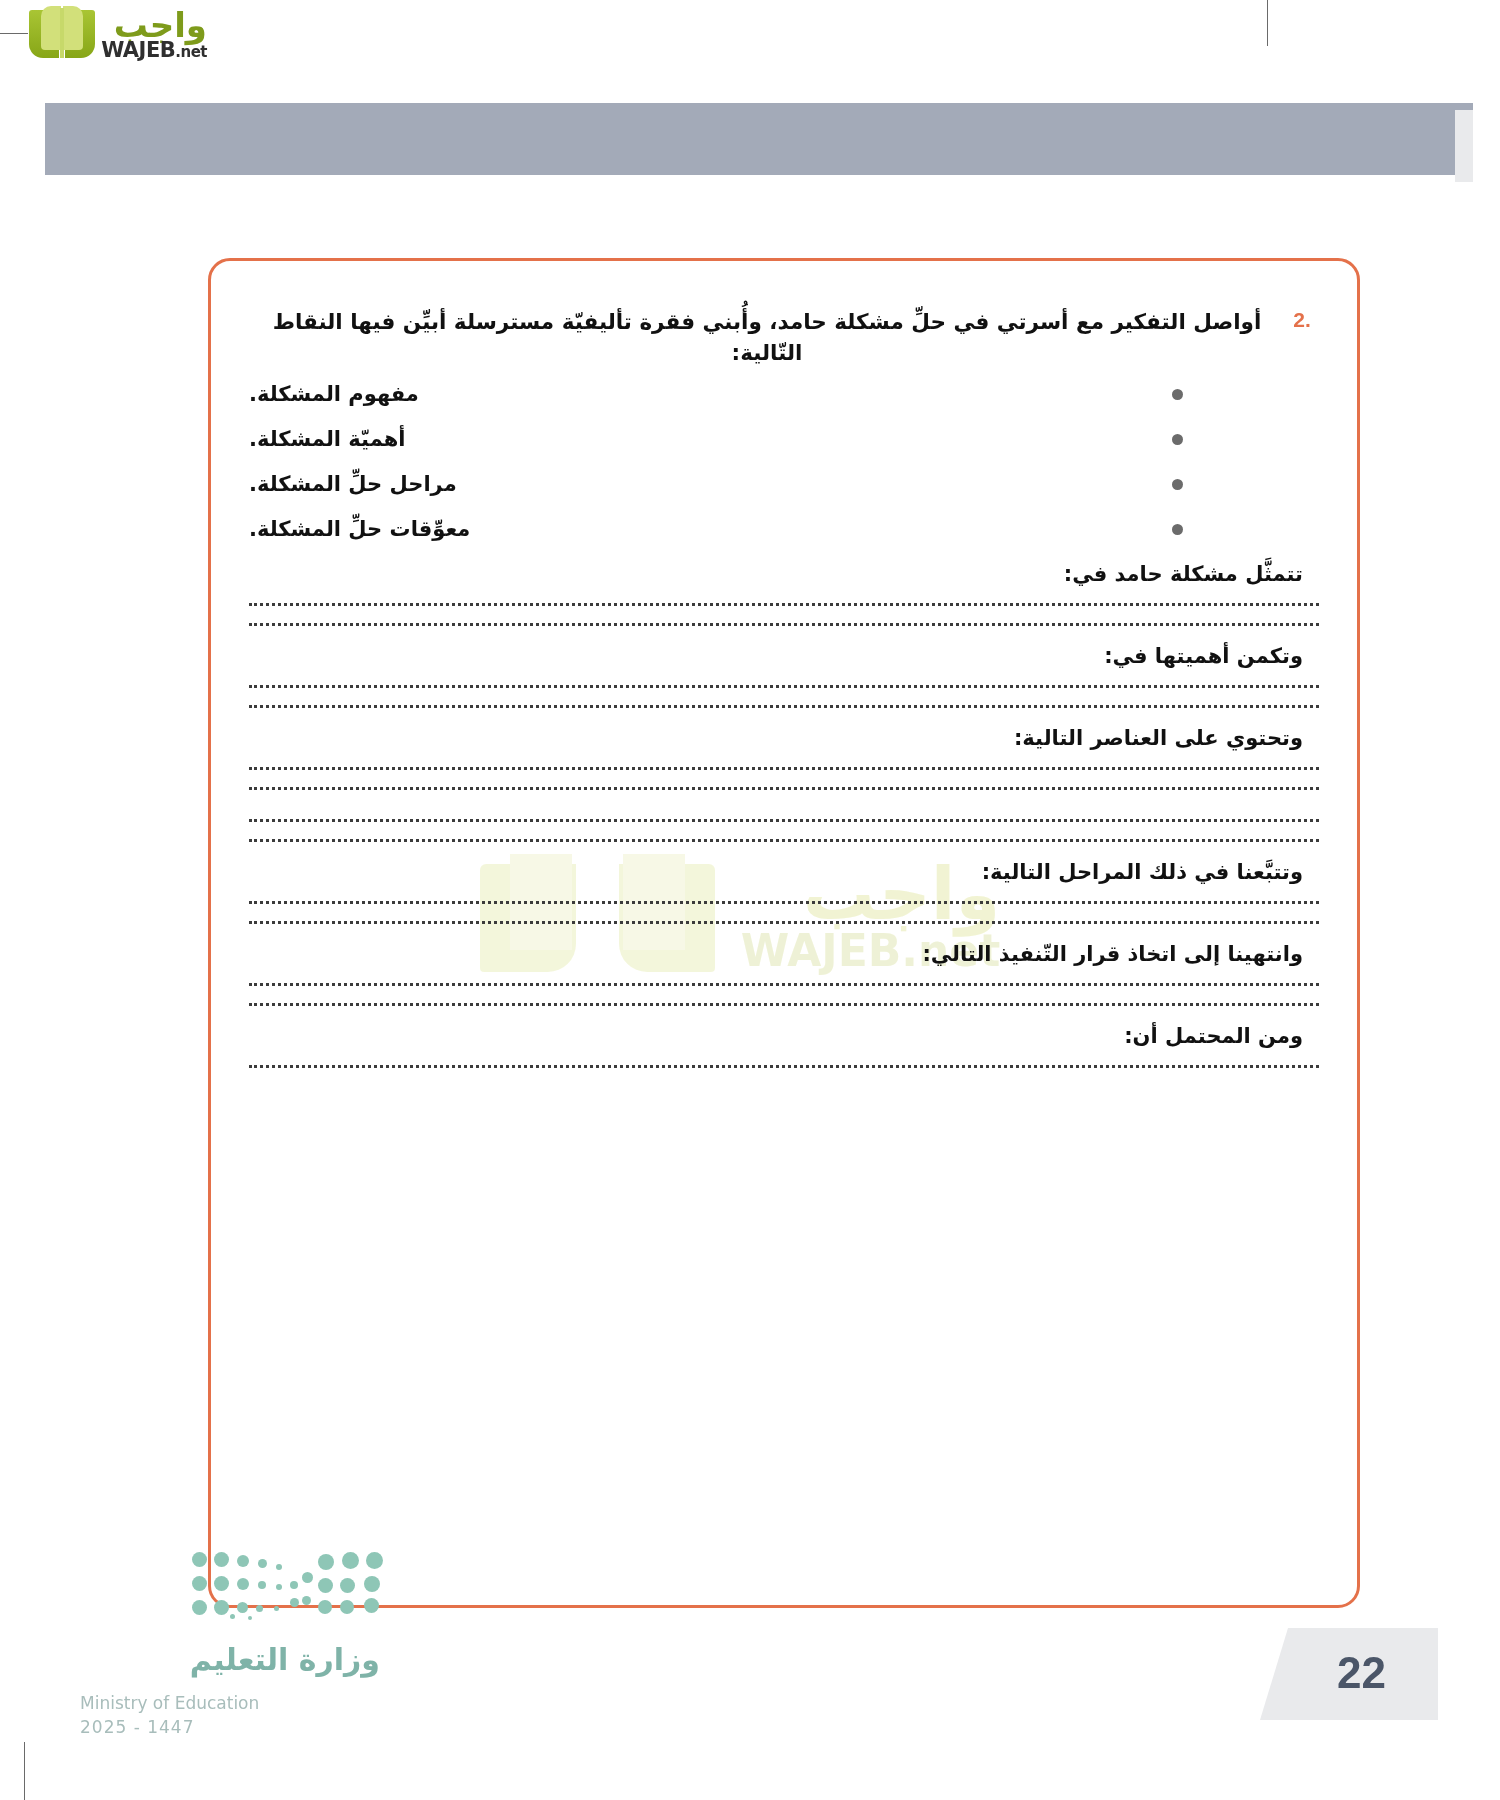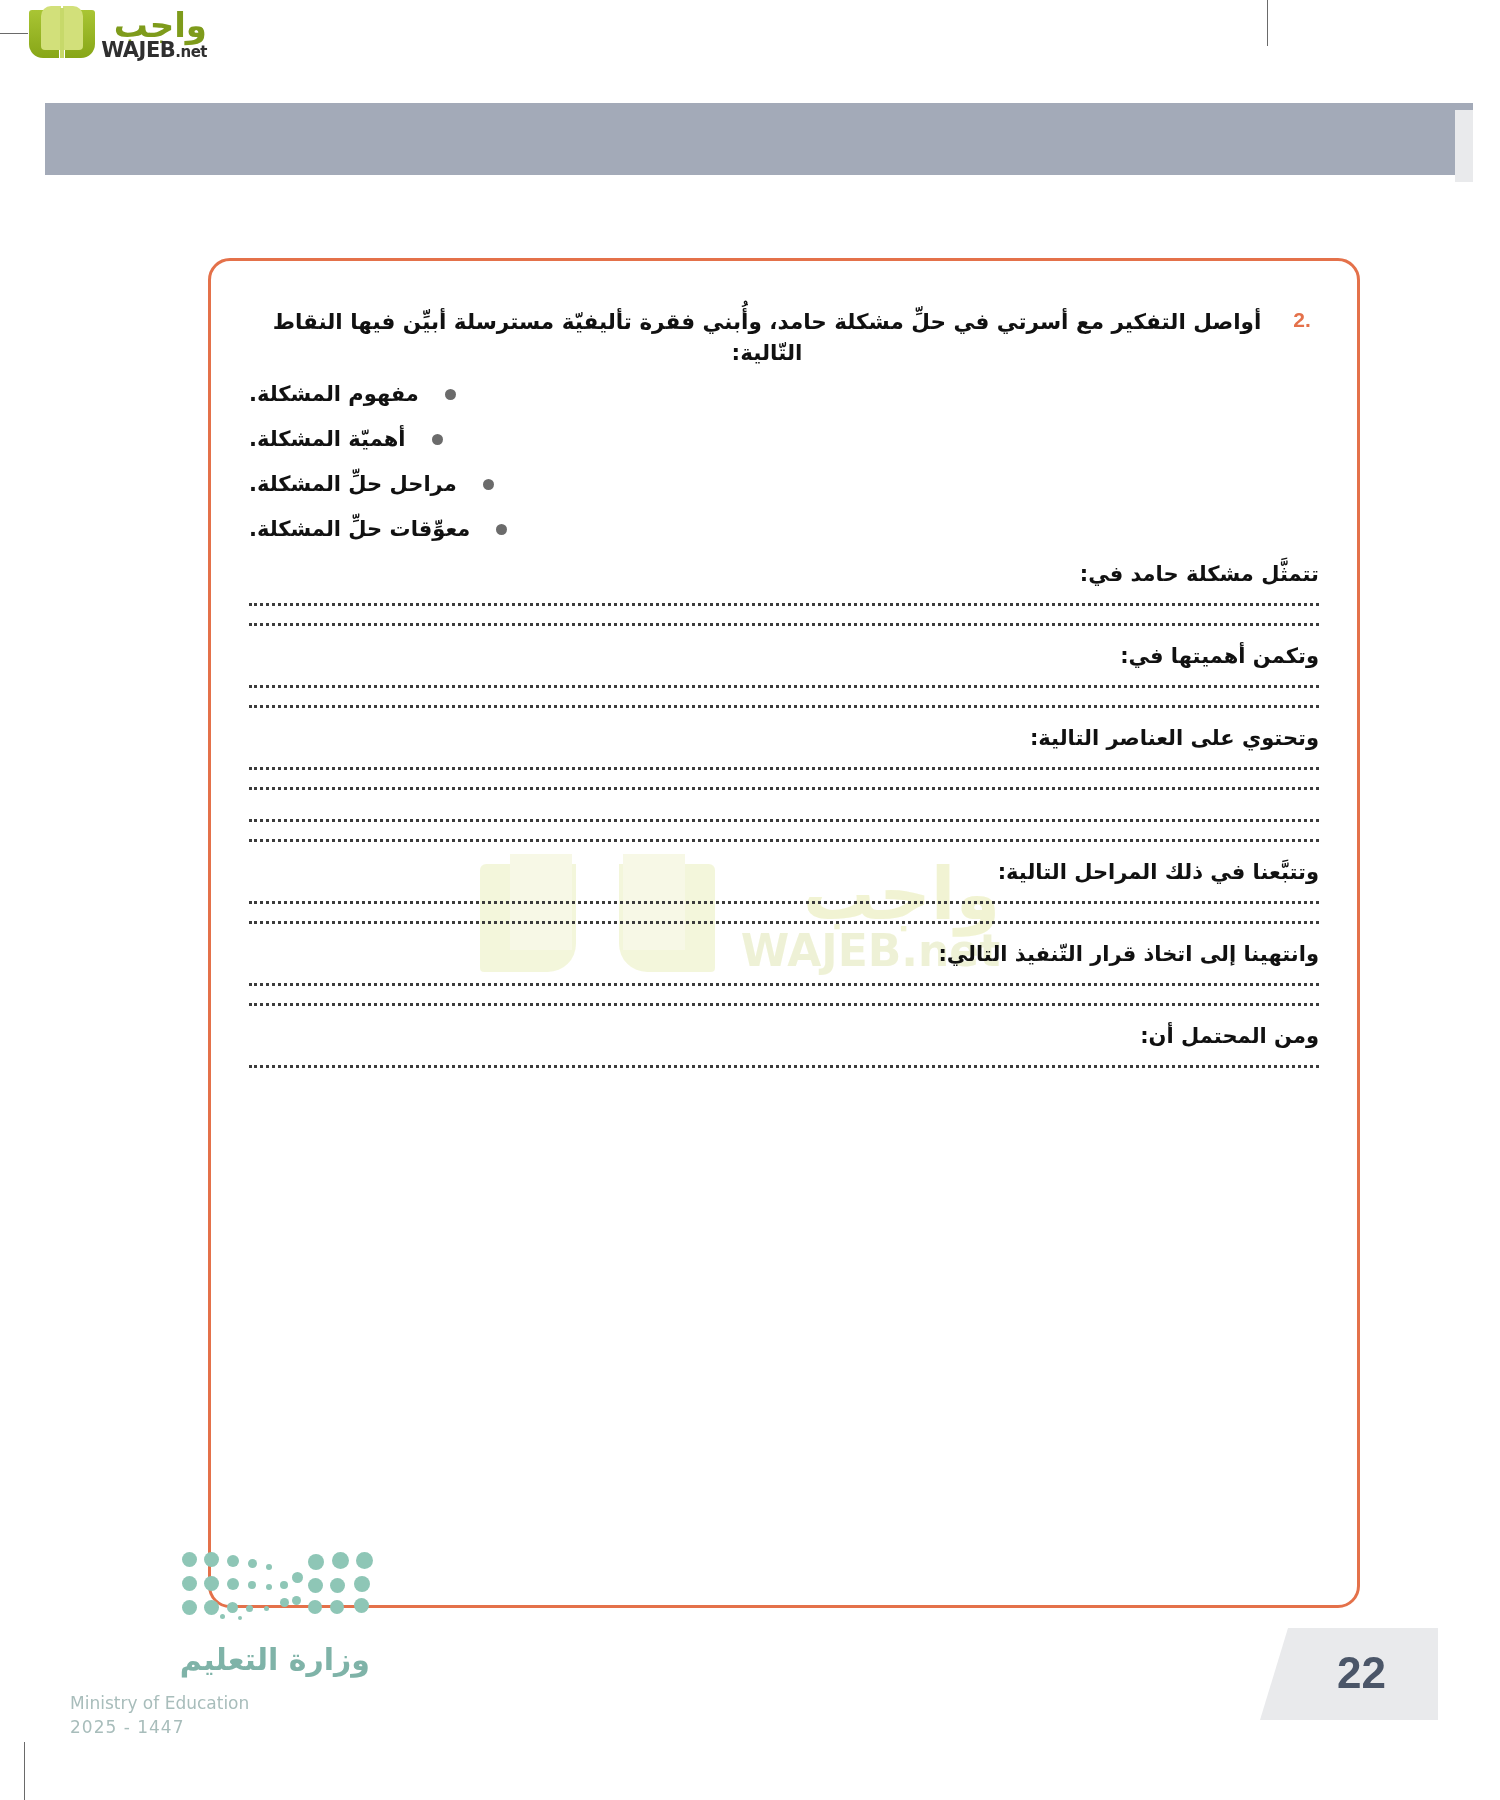--- a/index.html
+++ b/index.html
@@ -75,34 +75,34 @@
     font-family:"Liberation Sans",sans-serif;
   }
   .q-text{
     font-size:21.5px;color:#111;line-height:1.45;direction:rtl;
     text-align:center;flex:1;font-weight:600;
   }
 
   
   .bullets{margin:14px 0 0 0;padding:0;list-style:none;direction:rtl;}
   .bullets li{
-    display:flex;align-items:center;justify-content:flex-end;
+    display:flex;align-items:center;justify-content:space-between;
     font-size:21px;color:#111;font-weight:700;
     margin:0 0 21px 0;padding-right:0;
   }
   .bullets li .dot{
     width:11px;height:11px;border-radius:50%;background:#6b6b6b;
     margin-left:26px;margin-right:136px;flex:none;
   }
   .bullets li .btxt{white-space:nowrap;}
 
   
   .prompt{
     font-size:21px;color:#111;font-weight:600;direction:rtl;text-align:right;
-    margin:6px 0 0 0;
+    margin:6px 16px 0 0;
   }
   .rule{
     height:0;border-top:3px dotted #3b3b3b;margin:17px 0 0 0;
   }
   .gap{height:12px;}
 
   
   .watermark{
     position:absolute;left:470px;top:848px;width:540px;height:140px;
     display:flex;align-items:center;justify-content:center;
@@ -114,21 +114,21 @@
   .wm-book .pg.r{right:0;border-radius:0 6px 4px 28px;}
   .wm-book .pg2{position:absolute;top:0;width:62px;height:96px;background:#f0f3cf;}
   .wm-book .pg2.l{left:30px;}
   .wm-book .pg2.r{right:30px;}
   .wm-words{display:flex;flex-direction:column;align-items:flex-start;}
   .wm-words .ar{font-size:72px;font-weight:bold;color:#e4e9a8;line-height:.95;direction:rtl;}
   .wm-words .en{font-size:44px;font-weight:bold;color:#dfe5ae;direction:ltr;margin-top:-4px;}
 
   
   .moe{
-    position:absolute;left:70px;top:1548px;width:300px;
+    position:absolute;left:80px;top:1548px;width:300px;
   }
   .moe-dots{width:190px;height:78px;position:relative;}
   .moe-dots span{position:absolute;border-radius:50%;background:#8ec6b6;}
   .moe-text-ar{
     font-size:30px;color:#7fb3a8;direction:rtl;margin-top:16px;
     letter-spacing:1px;font-weight:600;
   }
   .moe-text-en{font-size:17px;color:#a8bdbb;direction:ltr;margin-top:16px;}
   .moe-year{font-size:17px;color:#a8bdbb;direction:ltr;margin-top:4px;letter-spacing:1px;}
 

